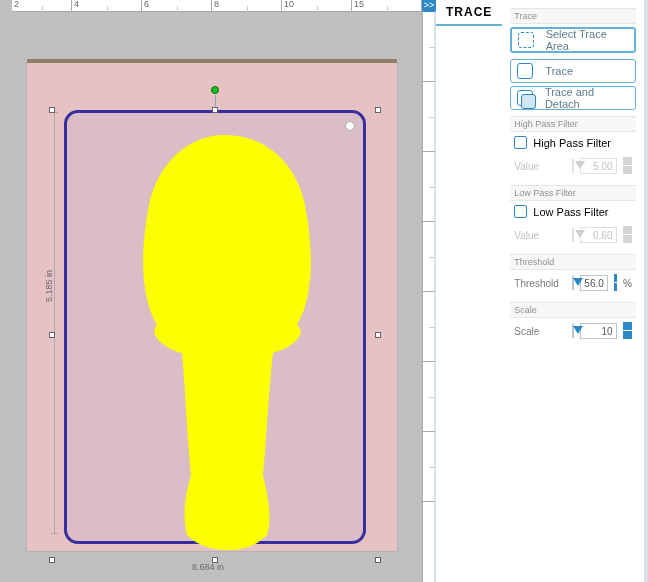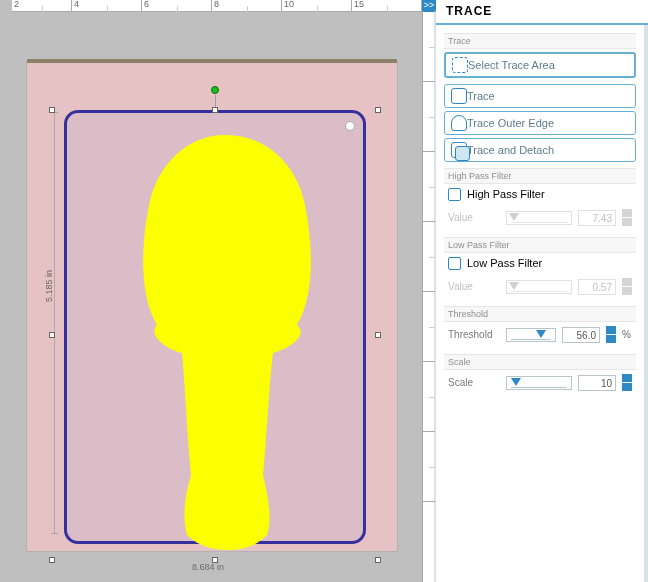--- a/index.html
+++ b/index.html
@@ -78,33 +78,33 @@
   .shape path { fill:#fcff00; }
 
   
   .collapse {
     position:absolute; right:-2px; top:-2px; width:14px;height:14px; background:#2d88c6; color:#fff; font-size:9px; text-align:center; line-height:14px; border-radius:2px;
   }
 
   
   .right {
     width: 214px; height: 582px; background: #fff;
-    display:flex; flex-direction:column;
+    display:flex; flex-direction:row;
     border-left: 2px solid #d7e3ea;
   }
   .panel-tab {
     height: 26px; display:flex; align-items:center; padding: 0 10px;
     font-weight: bold; font-size: 12px; letter-spacing: 1px;
     border-bottom: 2px solid #66b0d6;
   }
   .panel-body { padding: 8px 8px; border-right:4px solid #d7e3ea; height:100%; overflow:hidden;}
   .grp { margin-bottom: 6px; }
   .grp-hdr { font-size:9px; color:#8f8f8f; padding:2px 4px; border-top:1px solid #e6e6e6; border-bottom:1px solid #e6e6e6; background:#f7f7f7;}
   .btn {
-    display:flex; align-items:center; gap:0;
+    display:flex; align-items:center; gap:12px;
     height: 24px; padding: 0 6px; margin: 3px 0;
     border: 1px solid #66b0d6; border-radius: 3px;
     background: #fff; color:#5e7d8e; font-size:11px;
     cursor: pointer;
   }
   .btn.big { height:26px; border-width:2px; }
   .btn .ico { width:16px;height:16px; border:1.5px solid #2d88c6; border-radius:3px; display:inline-block; position:relative; }
   .ico.dashed{ border-style:dashed; }
   .ico.overlap::after{content:"";position:absolute;left:3px;top:3px;right:-4px;bottom:-4px;border:1.5px solid #2d88c6;border-radius:3px;background:#cfe7f3;}
   .row { display:flex; align-items:center; gap:6px; padding:4px 4px; }
@@ -216,62 +216,58 @@
         <span>Select Trace Area</span>
       </div>
     </div>
 
     <div class="grp">
       <div class="btn">
         <span class="ico"></span>
         <span>Trace</span>
       </div>
       <div class="btn">
-        <span class="ico" style="border-radius:50% 50% 3px 3px"></span>
-        <span>Trace Outer Edge</span>
-      </div>
-      <div class="btn">
         <span class="ico overlap"></span>
         <span>Trace and Detach</span>
       </div>
     </div>
 
     <div class="grp">
       <div class="grp-hdr">High Pass Filter</div>
       <div class="row">
         <span class="chk"></span>
         <span>High Pass Filter</span>
       </div>
       <div class="row disabled">
         <label>Value</label>
         <div class="slider off">
             <div class="track"></div>
             <div class="thumb" style="left:2px"></div>
           </div>
-        <div class="val off">7.43</div>
+        <div class="val off">5.00</div>
         <div class="spin off">
             <span></span>
             <span></span>
           </div>
       </div>
     </div>
 
     <div class="grp">
       <div class="grp-hdr">Low Pass Filter</div>
       <div class="row">
         <span class="chk"></span>
         <span>Low Pass Filter</span>
       </div>
       <div class="row disabled">
         <label>Value</label>
         <div class="slider off">
             <div class="track"></div>
             <div class="thumb" style="left:2px"></div>
           </div>
-        <div class="val off">0.57</div>
+        <div class="val off">0.60</div>
         <div class="spin off">
             <span></span>
             <span></span>
           </div>
       </div>
     </div>
 
     <div class="grp">
       <div class="grp-hdr">Threshold</div>
       <div class="row">

